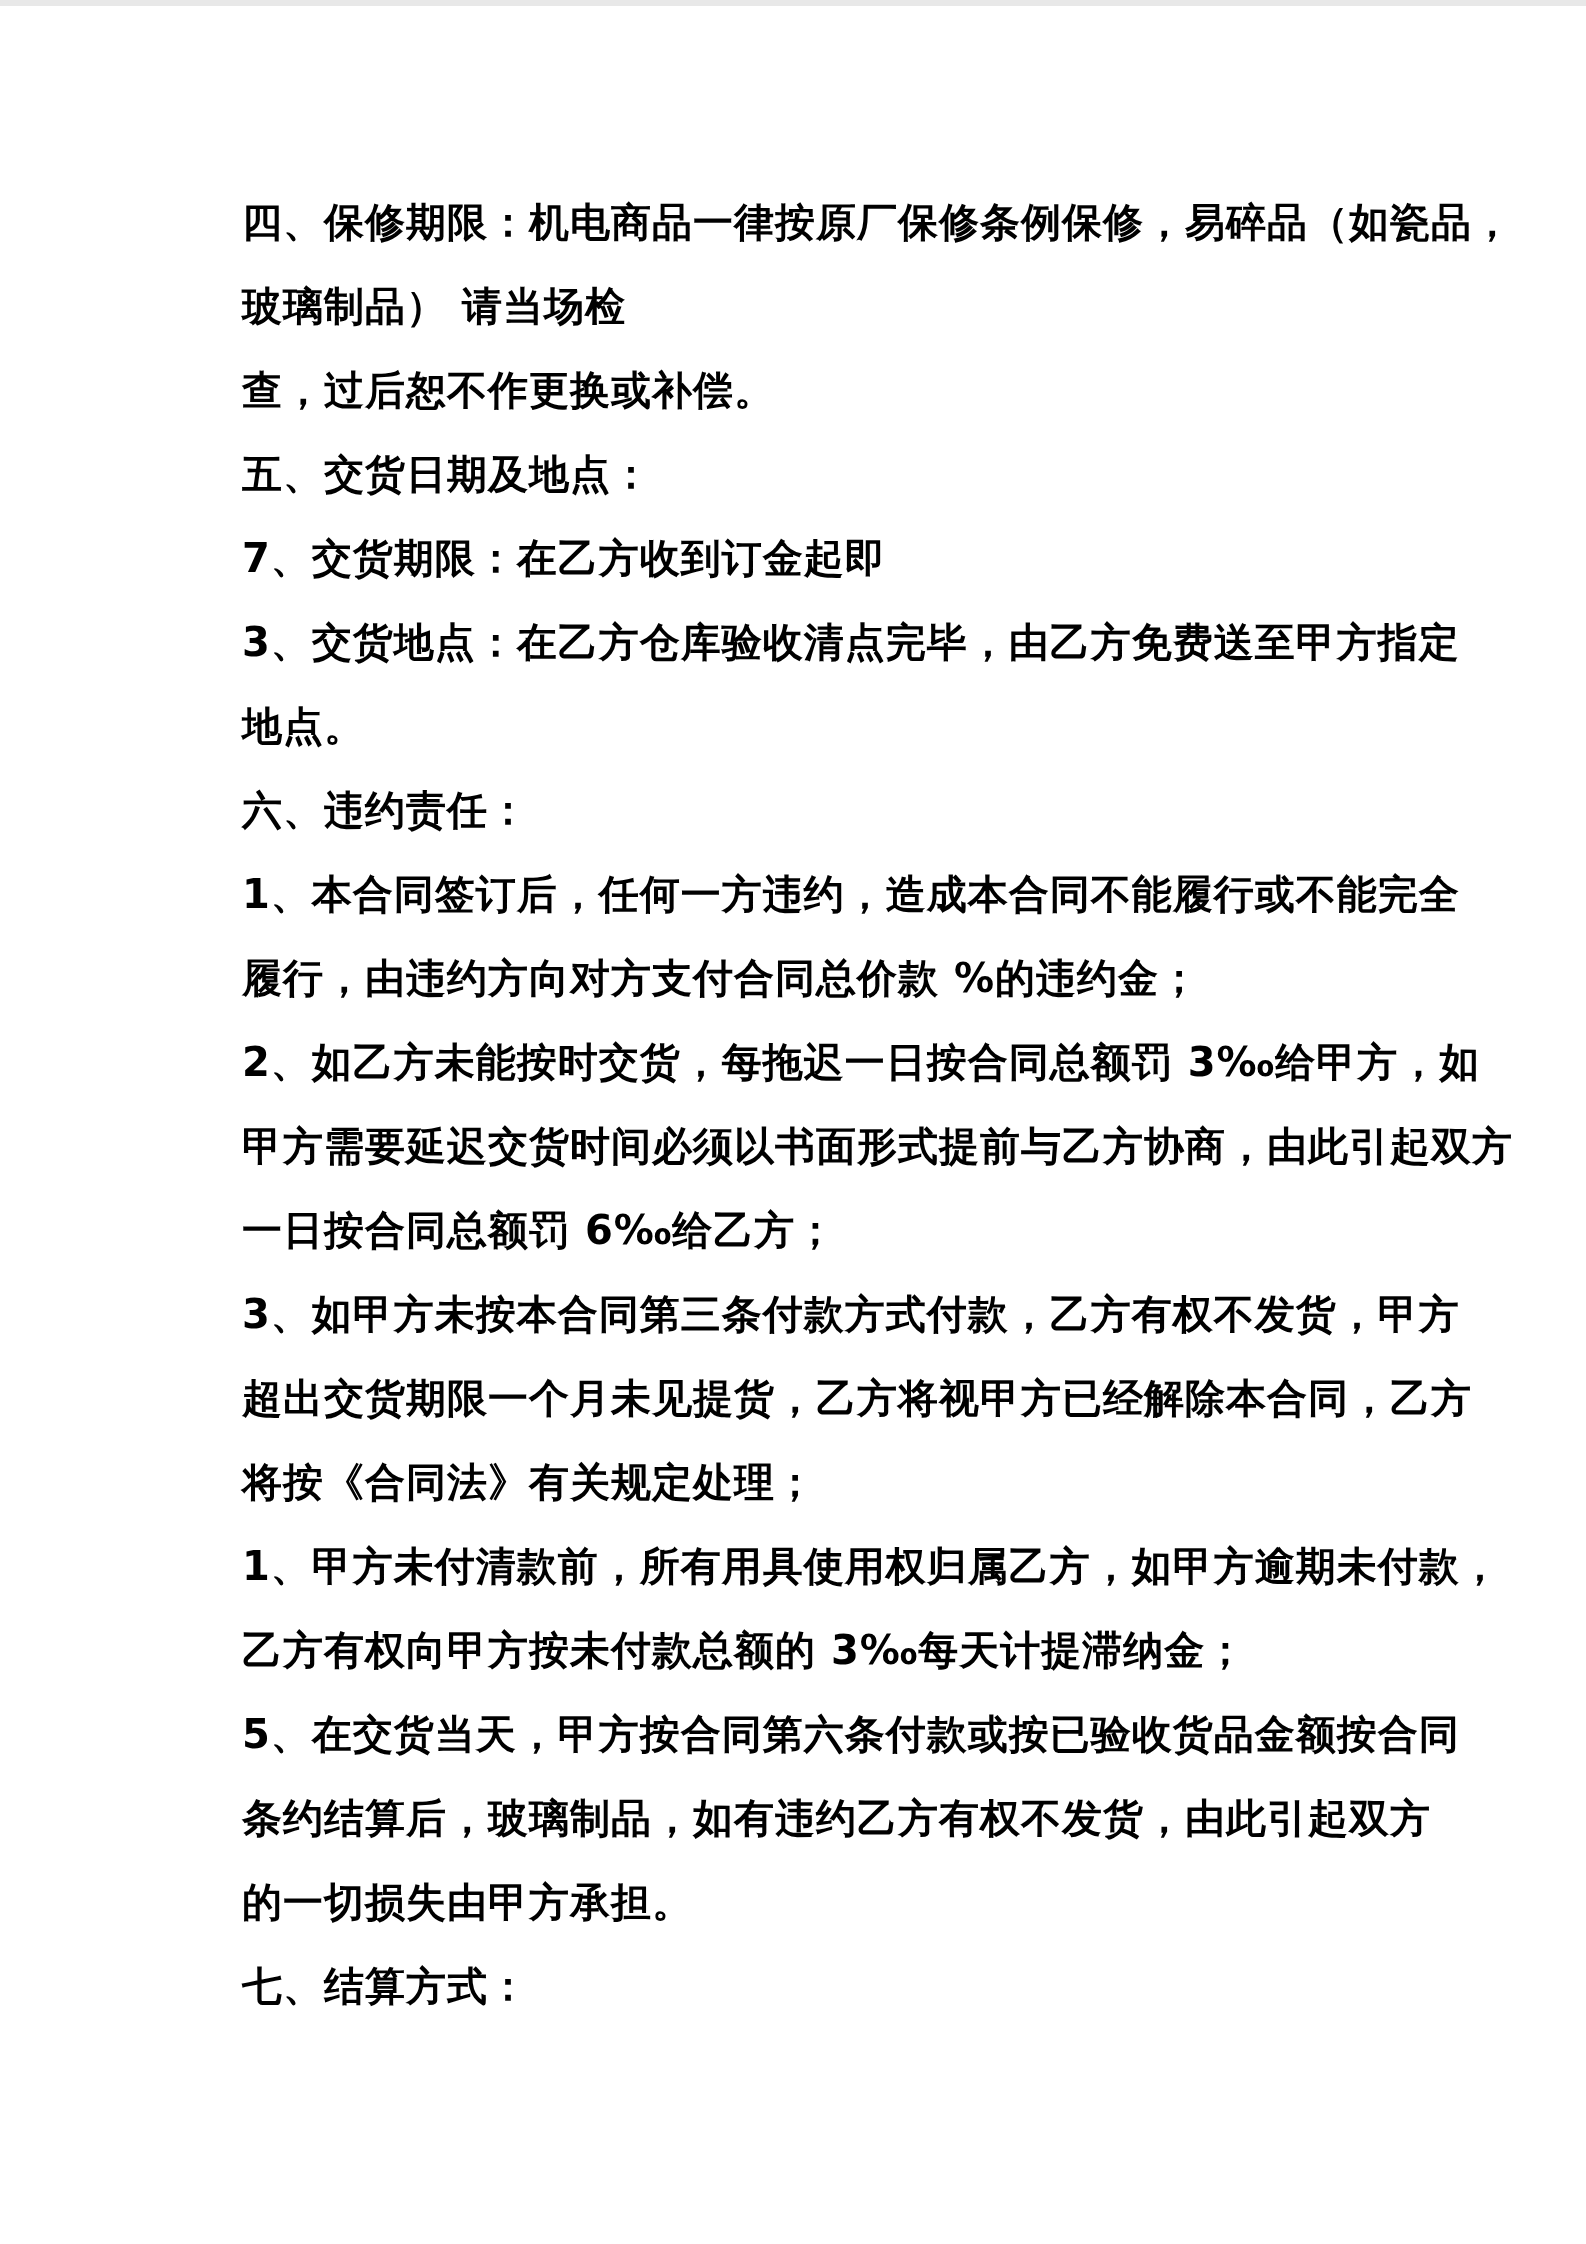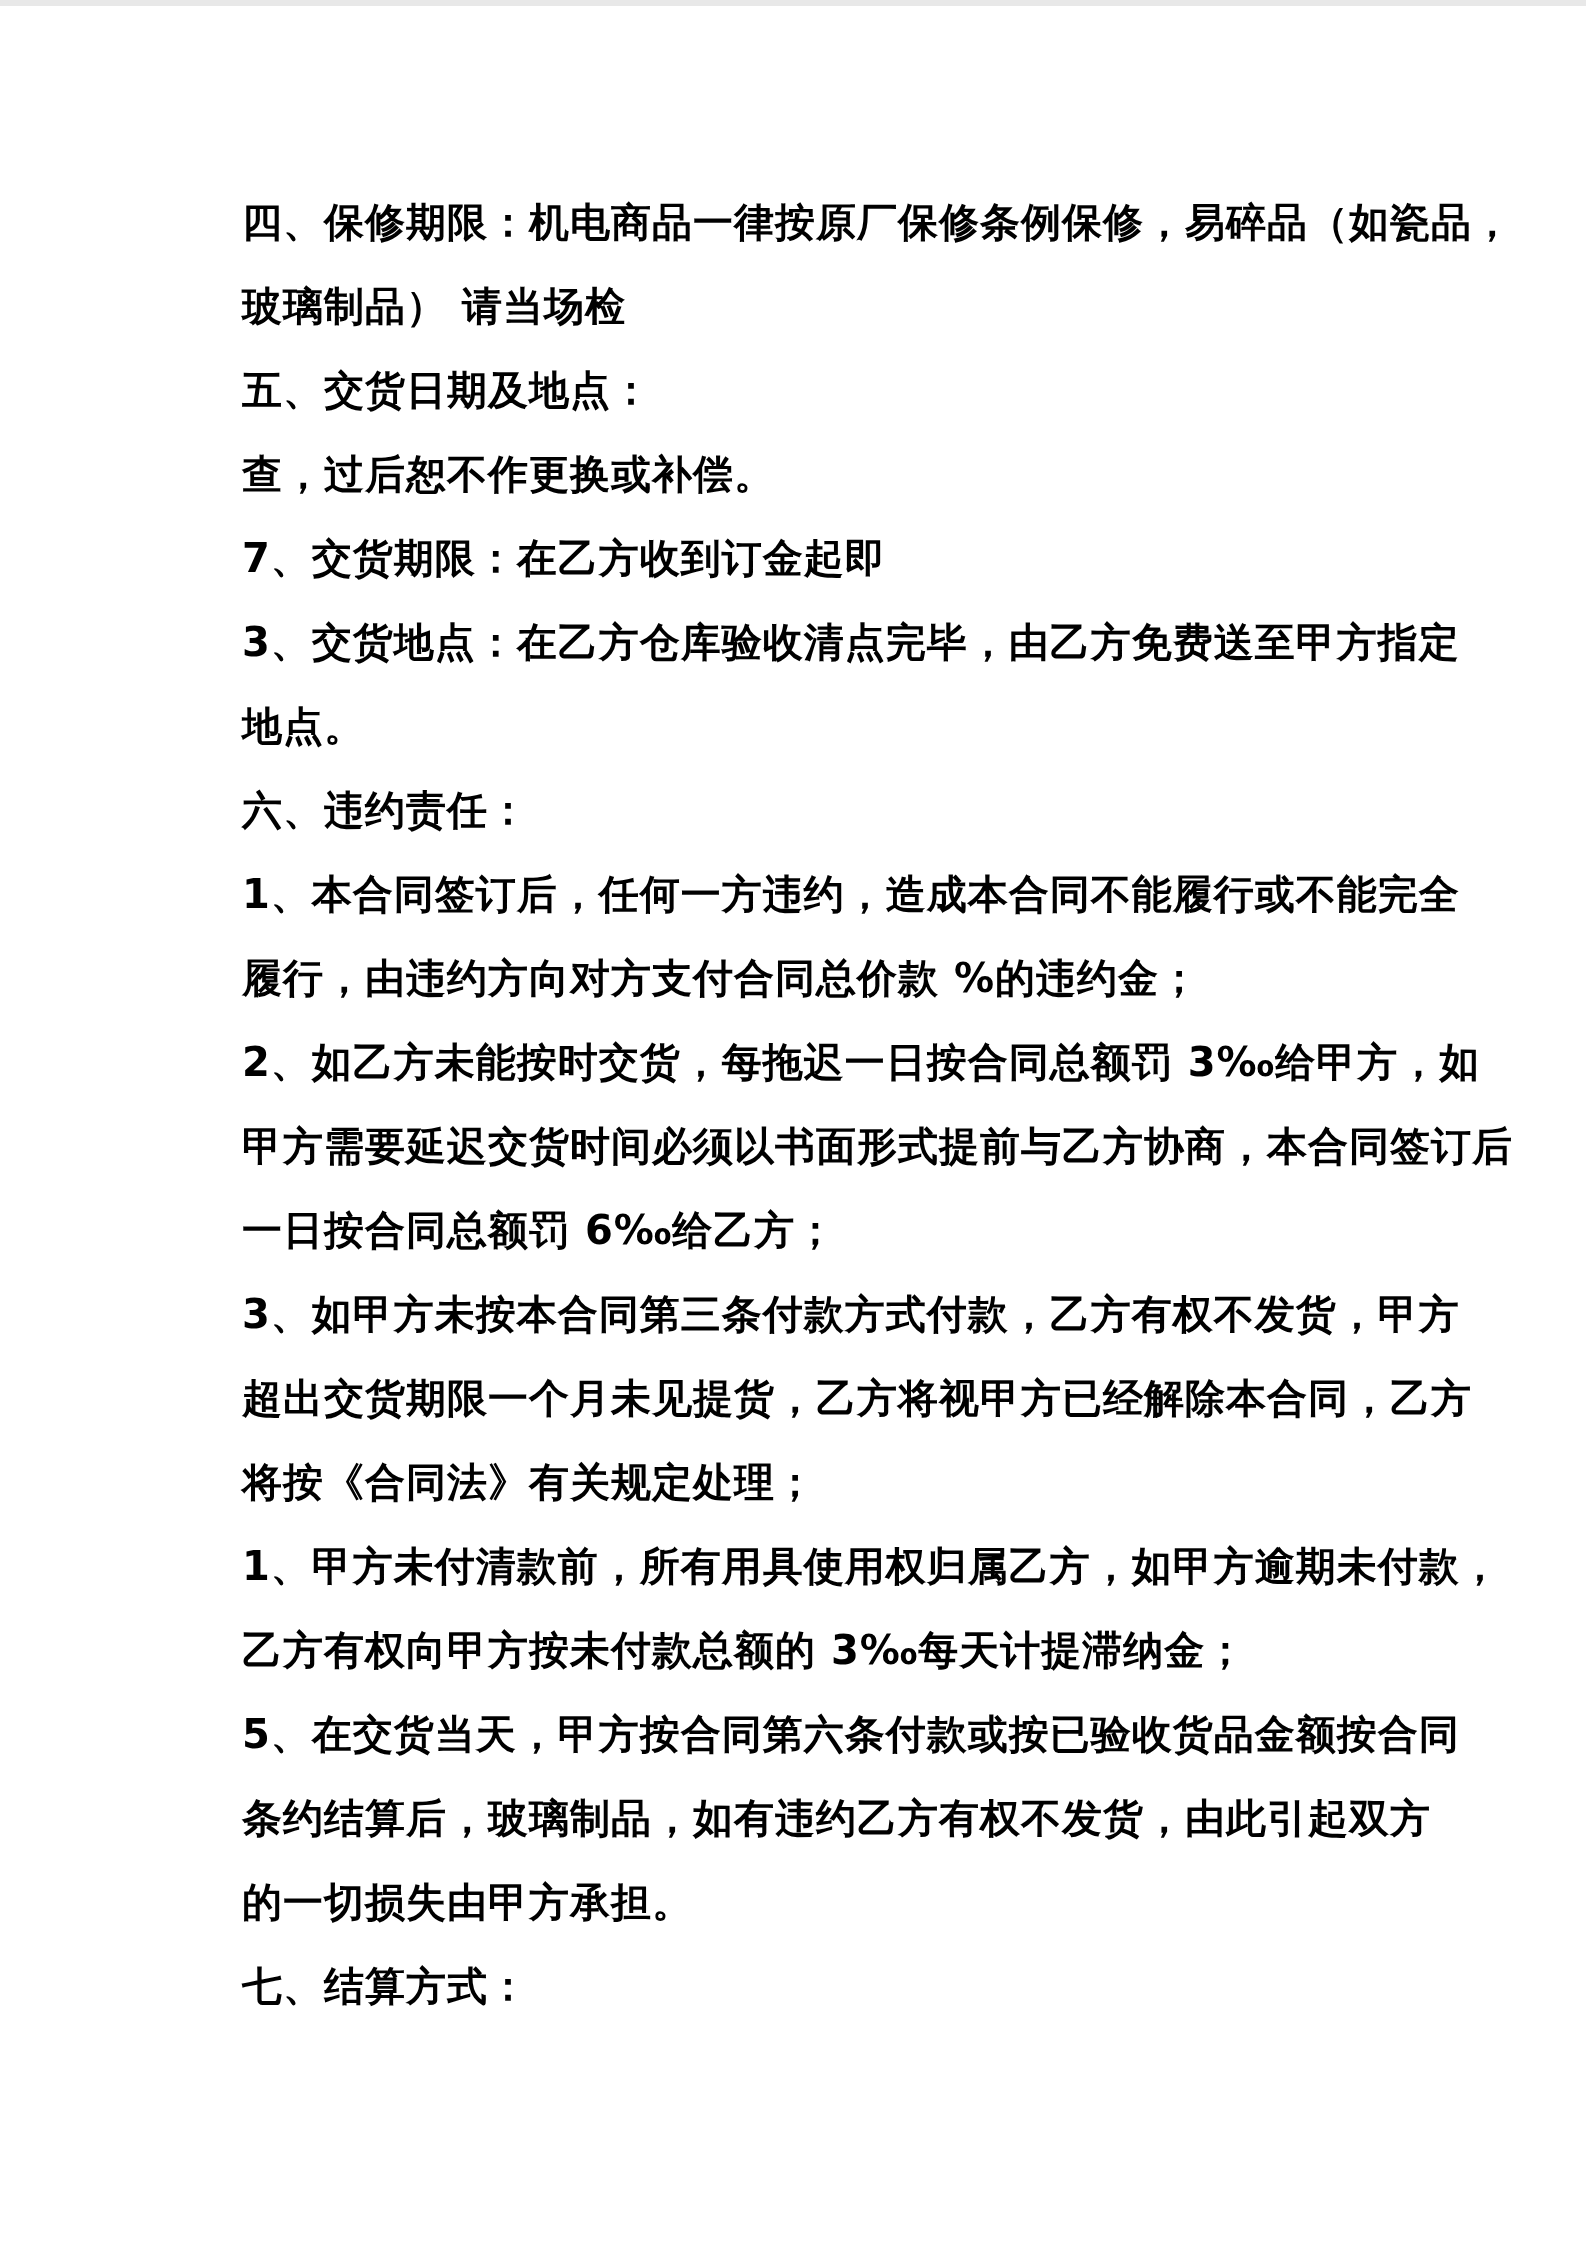--- a/index.html
+++ b/index.html
@@ -27,30 +27,30 @@
     white-space: pre;
     letter-spacing: 1px;
   }
 </style>
 </head>
 <body>
 
 <div class="doc-page">
   <div class="doc-line">四、保修期限：机电商品一律按原厂保修条例保修，易碎品（如瓷品，</div>
   <div class="doc-line">玻璃制品） 请当场检</div>
+  <div class="doc-line">查，过后恕不作更换或补偿。</div>
   <div class="doc-line">五、交货日期及地点：</div>
-  <div class="doc-line">查，过后恕不作更换或补偿。</div>
   <div class="doc-line">7、交货期限：在乙方收到订金起即</div>
   <div class="doc-line">3、交货地点：在乙方仓库验收清点完毕，由乙方免费送至甲方指定</div>
   <div class="doc-line">地点。</div>
   <div class="doc-line">六、违约责任：</div>
   <div class="doc-line">1、本合同签订后，任何一方违约，造成本合同不能履行或不能完全</div>
   <div class="doc-line">履行，由违约方向对方支付合同总价款 %的违约金；</div>
   <div class="doc-line">2、如乙方未能按时交货，每拖迟一日按合同总额罚 3‰给甲方，如</div>
-  <div class="doc-line">甲方需要延迟交货时间必须以书面形式提前与乙方协商，本合同签订后</div>
+  <div class="doc-line">甲方需要延迟交货时间必须以书面形式提前与乙方协商，由此引起双方</div>
   <div class="doc-line">一日按合同总额罚 6‰给乙方；</div>
   <div class="doc-line">3、如甲方未按本合同第三条付款方式付款，乙方有权不发货，甲方</div>
   <div class="doc-line">超出交货期限一个月未见提货，乙方将视甲方已经解除本合同，乙方</div>
   <div class="doc-line">将按《合同法》有关规定处理；</div>
   <div class="doc-line">1、甲方未付清款前，所有用具使用权归属乙方，如甲方逾期未付款，</div>
   <div class="doc-line">乙方有权向甲方按未付款总额的 3‰每天计提滞纳金；</div>
   <div class="doc-line">5、在交货当天，甲方按合同第六条付款或按已验收货品金额按合同</div>
   <div class="doc-line">条约结算后，玻璃制品，如有违约乙方有权不发货，由此引起双方</div>
   <div class="doc-line">的一切损失由甲方承担。</div>
   <div class="doc-line">七、结算方式：</div>

